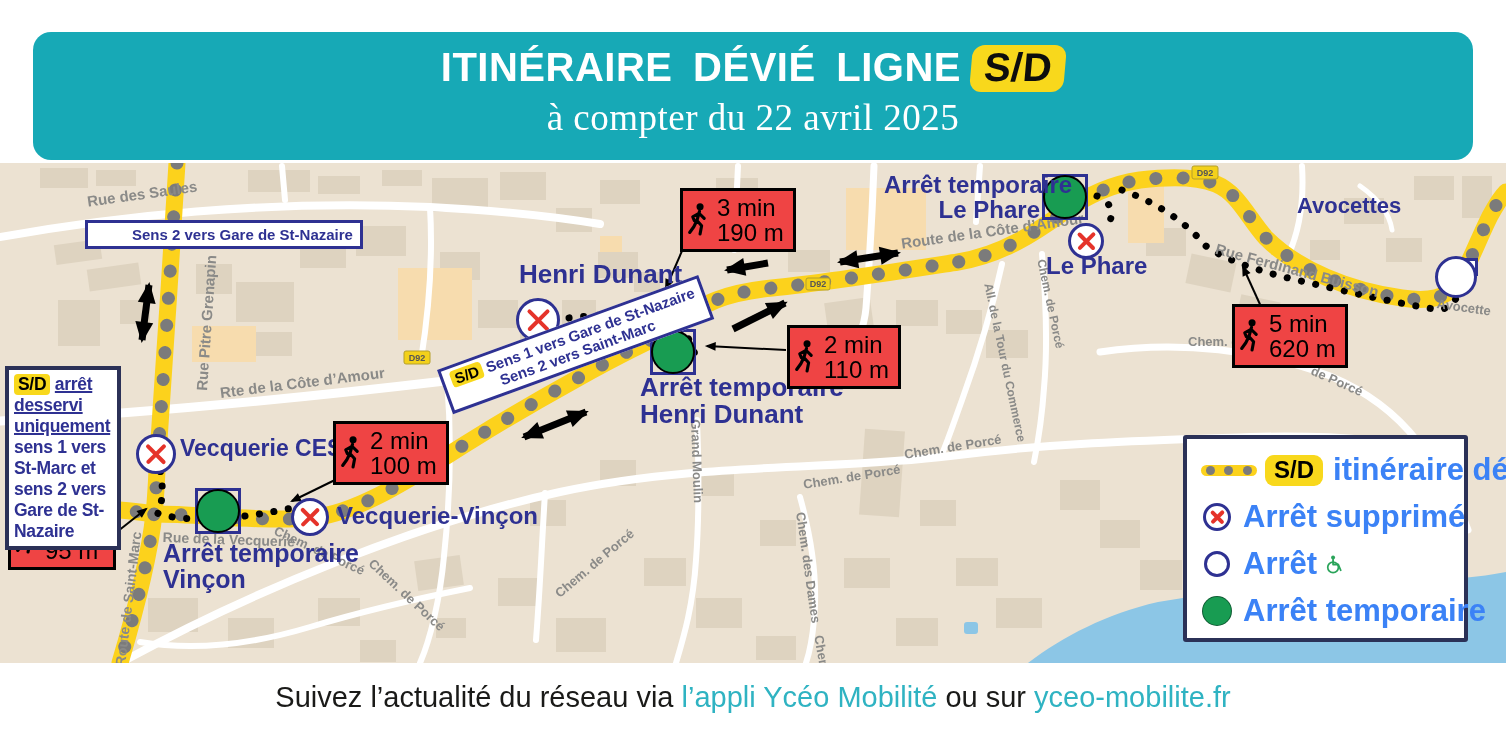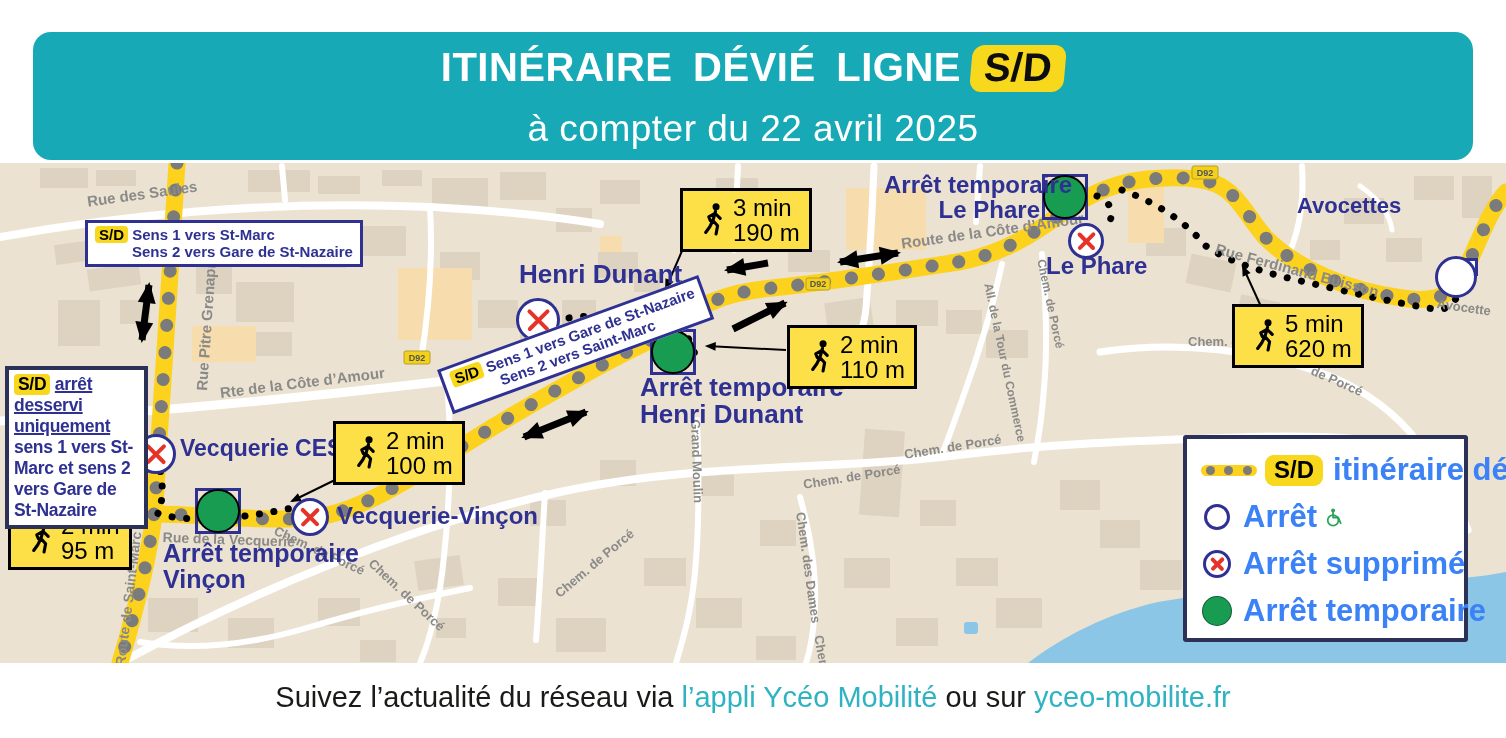--- a/index.html
+++ b/index.html
@@ -6,21 +6,21 @@
   html,body { background:#fff; }
   body { font-family:"Liberation Sans","DejaVu Sans",sans-serif; }
   .page { position:relative; width:1506px; height:738px; background:#fff; overflow:hidden; }
 
   
   .header { position:absolute; left:33px; top:32px; width:1440px; height:128px;
             background:#17a9b6; border-radius:18px; color:#fff; text-align:center; }
   .header-l1 { margin-top:13px; font-size:40px; font-weight:800; letter-spacing:.5px; word-spacing:9px; }
   .sd-big { display:inline-block; background:#f8d81c; color:#0d0d0d; border-radius:12px;
             padding:0 13px 2px; margin-left:10px; transform:skewX(-5deg); font-weight:800; }
-  .header-l2 { font-size:37px; font-weight:400; margin-top:16px; letter-spacing:.5px; }
+  .header-l2 { font-size:37px; font-weight:400; margin-top:4px; letter-spacing:.5px;font-family:Liberation Serif, serif; }
 
   
   .map { position:absolute; left:0; top:163px; width:1506px; height:500px; background:#ece2d2; overflow:hidden; }
   .map svg.canvas { position:absolute; left:0; top:0; }
 
   .street { position:absolute; color:#8a8a88; font-weight:bold; white-space:nowrap;
             transform-origin:left top; z-index:3; }
 
   .stop-label { position:absolute; color:#2e3192; font-weight:bold; white-space:nowrap;
                 line-height:1.05; z-index:6; }
@@ -32,34 +32,34 @@
   .stop-x:after  { transform:translateY(-50%) rotate(-45deg); }
 
   .stop-sq { position:absolute; width:46px; height:46px; border:3px solid #2e3192;
              display:flex; align-items:center; justify-content:center; z-index:5; }
   .stop-sq .grn { width:44px; height:44px; border-radius:50%; background:#189c52; border:2px solid #000; flex:none; }
 
   .stop-plain { position:absolute; width:42px; height:42px; border-radius:50%; background:#fff;
                 border:3px solid #2e3192; z-index:5; }
   .sq-hint { position:absolute; width:18px; height:18px; border:3px solid #2e3192; background:#fff; z-index:4; }
 
-  .walkbox { position:absolute; background:#fde047; border:3px solid #000; display:flex; align-items:center;
-             padding:4px 9px 4px 18px; z-index:7; }
+  .walkbox { position:absolute; background:#ef4444; border:3px solid #000; display:flex; align-items:center;
+             padding:4px 9px 4px 2px; z-index:7; }
   .walkbox .txt { font-size:24px; line-height:25px; color:#000; white-space:nowrap; }
   .walker { width:27px; height:40px; margin-right:5px; flex:none; }
 
   .dirbox { position:absolute; background:#fff; border:3px solid #2e3192; color:#2e3192; font-weight:bold;
             font-size:15px; line-height:1.15; padding:3px 7px; white-space:nowrap; z-index:7; }
   .dirbox .l2 { padding-left:37px; }
   .sdb { display:inline-block; background:#f8d81c; color:#000; font-weight:bold;
          border-radius:4px; padding:0 4px; }
   .dirbox-diag { transform:rotate(-20deg); transform-origin:0 0; }
   .dirbox-diag .l2 { padding-left:46px; }
 
-  .notebox { position:absolute; left:5px; top:366px; width:143px; background:#fff; border:4px solid #2b3157;
+  .notebox { position:absolute; left:5px; top:366px; width:116px; background:#fff; border:4px solid #2b3157;
              color:#2e3192; font-weight:bold; font-size:17.5px; line-height:1.2; padding:4px 5px; z-index:7;
              letter-spacing:-.3px; }
   .notebox u { text-decoration-thickness:2px; }
 
   
   .legend { position:absolute; left:1183px; top:272px; width:285px; height:207px; background:#fff;
             border:4px solid #2b3157; border-radius:3px; z-index:8; padding:13px 12px 0 14px; }
   .leg-row { display:flex; align-items:center; margin-bottom:11px; }
   .leg-label { font-size:31px; font-weight:bold; color:#3b82f6; margin-left:10px; white-space:nowrap; }
   .route-sample { width:56px; height:11px; background:#fcd21c; border-radius:6px; display:flex;
@@ -357,22 +357,20 @@
           <circle cx="14.5" cy="4.2" r="3.4" fill="#000"></circle>
           <path d="M14 8.6 L11.5 17.5 M11.5 17.5 L16 22.5 L14.5 30.5 M11.5 17.5 L8.5 23.5 L4.5 29 M13.5 10.5 L18.5 15.5 M13.5 10.5 L7.5 14 L9 17.5" stroke="#000" stroke-width="3" fill="none" stroke-linecap="round" stroke-linejoin="round"></path>
         </svg>
       <div class="txt">
           <div>2 min</div>
           <div>95 m</div>
         </div>
     </div>
 
     <div class="dirbox" style="left:85px;top:57px">
-      <div><span class="sdb">S/D</span>
-        <span>Sens 1 vers St-Marc</span></div>
       <div class="l2">Sens 2 vers Gare de St-Nazaire</div>
     </div>
 
     <div class="dirbox dirbox-diag" style="left:437px;top:207px">
       <div><span class="sdb">S/D</span>
         <span>Sens 1 vers Gare de St-Nazaire</span></div>
       <div class="l2">Sens 2 vers Saint-Marc</div>
     </div>
 
     <div class="notebox" style="top:203px">
@@ -386,37 +384,37 @@
         <span class="route-sample">
             <i></i>
             <i></i>
             <i></i>
           </span>
         <span class="sdb leg-badge">S/D</span>
         <span class="leg-label">itinéraire dévié</span>
       </div>
       <div class="leg-row">
         <span class="leg-sym">
+            <span class="stop-x" style="position:relative;width:28px;height:28px"></span>
+          </span>
+        <span class="leg-label">Arrêt supprimé</span>
+      </div>
+      <div class="leg-row">
+        <span class="leg-sym">
             <span class="leg-circle"></span>
           </span>
         <span class="leg-label">Arrêt</span>
         <svg class="wc" viewBox="0 0 22 22">
           <circle cx="9.5" cy="14" r="5.6" fill="none" stroke="#2aa45a" stroke-width="1.8"></circle>
           <circle cx="9.5" cy="3.6" r="2.1" fill="#2aa45a"></circle>
           <path d="M9.5 6 V11 H15 L17.5 17" fill="none" stroke="#2aa45a" stroke-width="1.9" stroke-linecap="round" stroke-linejoin="round"></path>
         </svg>
       </div>
       <div class="leg-row">
         <span class="leg-sym">
-            <span class="stop-x" style="position:relative;width:28px;height:28px"></span>
-          </span>
-        <span class="leg-label">Arrêt supprimé</span>
-      </div>
-      <div class="leg-row">
-        <span class="leg-sym">
             <span class="leg-grn"></span>
           </span>
         <span class="leg-label">Arrêt temporaire</span>
       </div>
     </div>
   </div>
 
   <div class="footer">
     <span>Suivez l’actualité du réseau via </span><span class="lnk">l’appli Ycéo Mobilité</span><span> ou sur </span><span class="lnk">yceo-mobilite.fr</span>
   </div>

